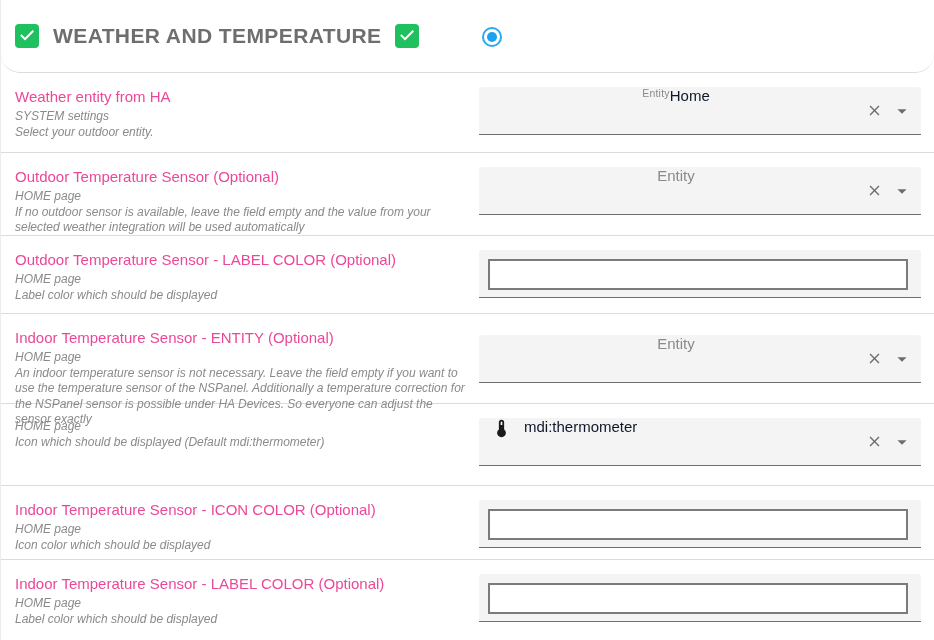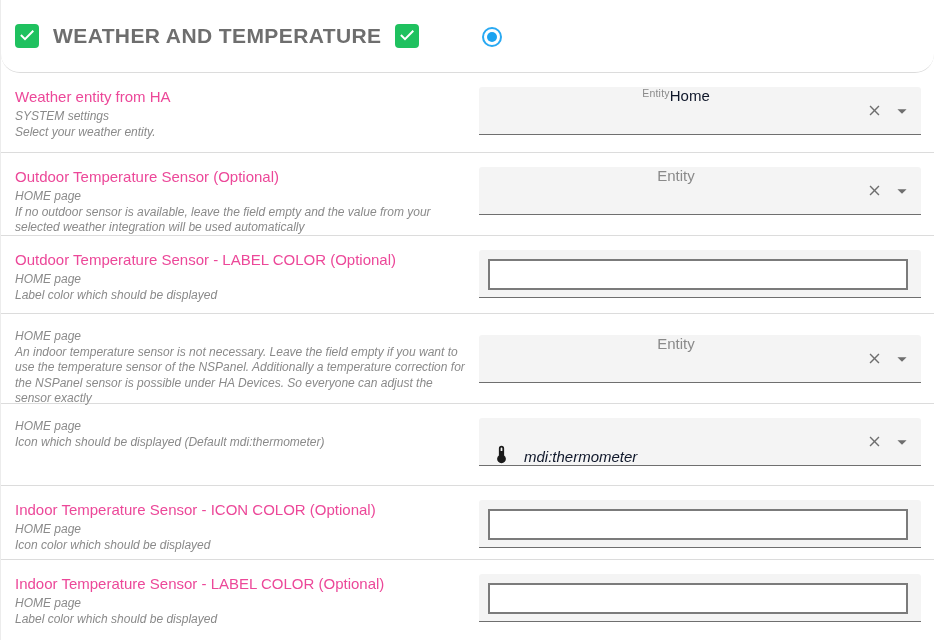--- a/index.html
+++ b/index.html
@@ -48,21 +48,21 @@
   
   .select{
     position:relative;height:48px;background:#f4f4f4;
     border-bottom:1px solid #6f6f6f;border-radius:3px 3px 0 0;
     box-sizing:border-box;cursor:pointer;
   }
   .sel-inner{padding:0 60px 0 12px;height:100%;display:flex;flex-direction:row;justify-content:center;}
   .float-label{font-size:10.5px;color:#8a8a8a;letter-spacing:.2px;margin-bottom:2px;}
   .sel-value{font-size:15px;color:#0f172a;}
   .sel-placeholder{font-size:15px;color:#8a8a8a;}
-  .sel-iconrow{display:flex;align-items:flex-end;gap:12px;height:100%;padding-left:12px;font-style:italic;}
+  .sel-iconrow{display:flex;align-items:flex-start;gap:12px;height:100%;padding-left:12px;}
   .sel-iconrow .sel-value{}
   .icon-btn{
     position:absolute;top:0;height:100%;display:flex;align-items:center;justify-content:center;
   }
   .clear-pos{right:36px;width:22px;}
   .caret-pos{right:8px;width:22px;}
 
   
   .textfield{
     height:48px;background:#f4f4f4;border-bottom:1px solid #6f6f6f;
@@ -96,21 +96,21 @@
     </span>
     <span class="radio">
       <span class="dot"></span>
     </span>
   </div>
 
   <div class="row r1">
     <div class="label-col">
       <div class="label">Weather entity from HA</div>
       <div class="sub">SYSTEM settings</div>
-      <div class="sub">Select your weather entity.</div>
+      <div class="sub">Select your outdoor entity.</div>
     </div>
     <div class="field-col">
       <div class="select">
         <div class="sel-inner">
           <div class="float-label">Entity</div>
           <div class="sel-value">Home</div>
         </div>
         <span class="icon-btn clear-pos">
           <svg width="17" height="17" viewBox="0 0 24 24">
               <path d="M19 6.41 17.59 5 12 10.59 6.41 5 5 6.41 10.59 12 5 17.59 6.41 19 12 13.41 17.59 19 19 17.59 13.41 12Z" fill="#6e6e6e"></path>
@@ -158,20 +158,21 @@
     </div>
     <div class="field-col">
       <div class="textfield">
         <input type="text" value="" style="">
       </div>
     </div>
   </div>
 
   <div class="row r4">
     <div class="label-col">
+      <div class="label">Indoor Temperature Sensor - ENTITY (Optional)</div>
       <div class="sub">HOME page</div>
       <div class="sub">An indoor temperature sensor is not necessary. Leave the field empty if you want to use the temperature sensor of the NSPanel. Additionally a temperature correction for the NSPanel sensor is possible under HA Devices. So everyone can adjust the sensor exactly</div>
     </div>
     <div class="field-col">
       <div class="select">
         <div class="sel-inner">
           <div class="sel-placeholder">Entity</div>
         </div>
         <span class="icon-btn clear-pos">
           <svg width="17" height="17" viewBox="0 0 24 24">

